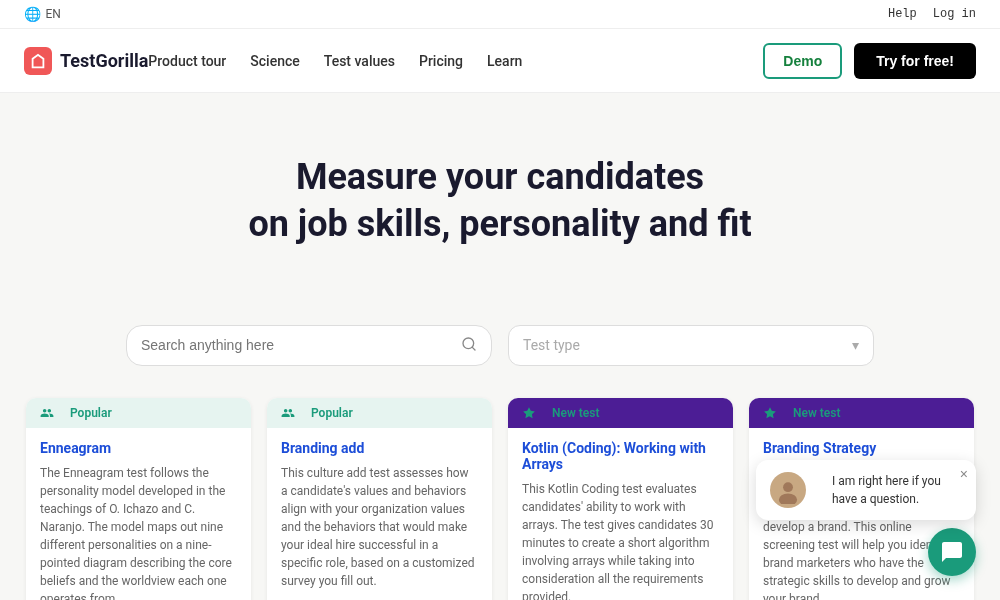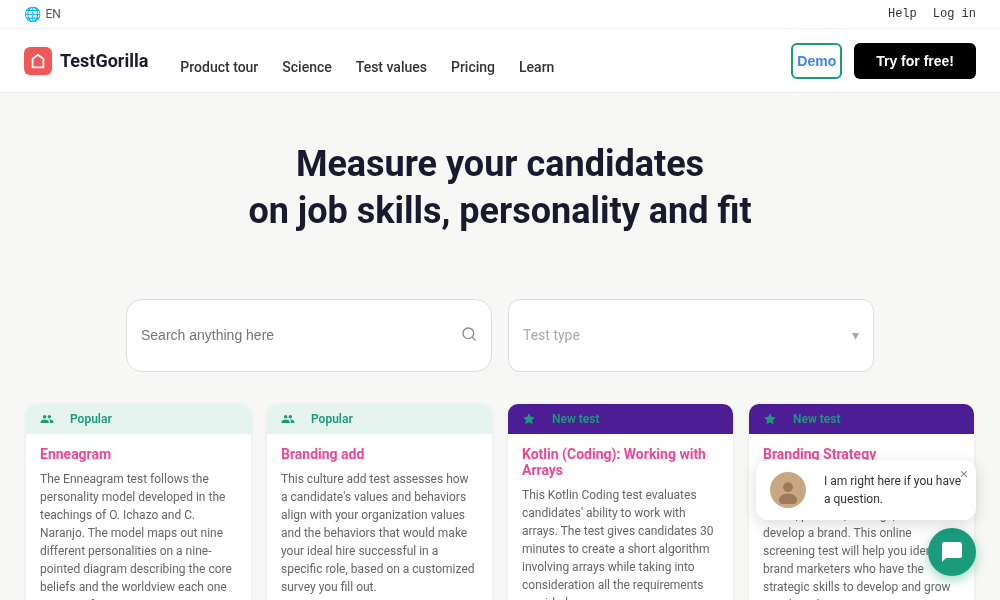--- a/index.html
+++ b/index.html
@@ -6,56 +6,56 @@
     body { font-family: -apple-system, BlinkMacSystemFont, 'Segoe UI', Roboto, sans-serif; background: #f7f7f5; color: #1a1a2e; font-size: 14px; }
 
     
     .top-bar { background: #fff; border-bottom: 1px solid #eee; display: flex; align-items: center; justify-content: space-between; padding: 6px 24px; font-size: 12px; color: #555; }
     .top-bar-left { display: flex; align-items: center; gap: 4px; }
     .top-bar-right { display: flex; gap: 16px; }
     .top-bar-right a { color: #333; text-decoration: none; font-family: Liberation Mono, monospace; }
 
     
     .navbar { background: #fff; border-bottom: 1px solid #eee; display: flex; align-items: center; justify-content: space-between; padding: 0 24px; height: 64px; }
-    .navbar-left { display: flex; align-items: flex-end; gap: 32px; }
+    .navbar-left { display: flex; align-items: center; }
     .logo { display: flex; align-items: center; gap: 8px; font-weight: 700; font-size: 18px; color: #1a1a2e; }
     .logo-icon { width: 28px; height: 28px; background: #f05757; border-radius: 6px; display: flex; align-items: center; justify-content: center; }
     .logo-icon svg { width: 18px; height: 18px; }
     .nav-links { display: flex; gap: 24px; }
     .nav-links a { text-decoration: none; color: #333; font-size: 14px; font-weight: 500; }
     .navbar-right { display: flex; align-items: center; gap: 12px; }
-    .demo-btn { background: #fff; border: 2px solid #1a9b7b; color: #3b82f6; padding: 8px 4px; border-radius: 6px; font-weight: 600; font-size: 14px; cursor: pointer; }
+    .demo-btn { background: #fff; border: 2px solid #1a9b7b; color: #15803d; padding: 8px 18px; border-radius: 6px; font-weight: 600; font-size: 14px; cursor: pointer; }
     .try-btn { background: #000000; border: none; color: #fff; padding: 10px 22px; border-radius: 6px; font-weight: 600; font-size: 14px; cursor: pointer; }
 
     
     .hero { text-align: center; padding: 48px 24px 32px; }
-    .hero h1 { font-size: 36px; font-weight: 700; color: #1a1a2e; line-height: 1.3; max-width: 700px; margin: 0 auto; }
+    .hero h1 { font-size: 36px; font-weight: 700; color: #1a1a2e; line-height: 1.3; max-width: 700px; margin: 13px auto; }
 
     
     .search-row { display: flex; gap: 16px; max-width: 780px; margin: 32px auto 0; padding: 0 16px; }
-    .search-box { flex: 1; display: flex; align-items: center; background: #fff; border: 1.5px solid #ddd; border-radius: 16px; padding: 26px 14px; gap: 8px; }
+    .search-box { flex: 1; display: flex; align-items: center; background: #fff; border: 1.5px solid #ddd; border-radius: 16px; padding: 10px 14px; gap: 8px; }
     .search-box input { border: none; outline: none; flex: 1; font-size: 14px; color: #999; background: transparent; }
     .search-icon-btn { background: none; border: none; cursor: pointer; color: #888; }
     .type-box { flex: 1; display: flex; align-items: center; background: #fff; border: 1.5px solid #ddd; border-radius: 12px; padding: 10px 14px; justify-content: space-between; cursor: pointer; }
     .type-box span { color: #aaa; font-size: 14px; }
 
     
     .cards-grid { display: grid; grid-template-columns: repeat(4, 1fr); gap: 16px; max-width: 980px; margin: 32px auto 0; padding: 0 16px; }
     .card { background: #fff; border-radius: 10px; overflow: hidden; box-shadow: 0 1px 4px rgba(0,0,0,0.07); display: flex; flex-direction: column; }
     .card-badge { display: flex; align-items: center; gap: 16px; padding: 8px 14px; font-size: 12px; font-weight: 600; }
     .badge-popular { background: #e6f4f0; color: #1a9b7b; }
     .badge-new { background: #4c1d95; color: #1a9b7b; }
     .card-body { padding: 12px 14px; flex: 1; }
-    .card-title { font-size: 14px; font-weight: 700; color: #ec4899; margin-bottom: 8px; }
+    .card-title { font-size: 14px; font-weight: 700; color: #1d4ed8; margin-bottom: 8px; }
     .card-desc { font-size: 12px; color: #666; line-height: 1.5; }
     .card-footer { display: flex; align-items: center; justify-content: space-between; padding: 10px 14px; border-top: 1px solid #f0f0f0; margin-top: auto; }
 
     
     .chat-widget { position: fixed; bottom: 24px; right: 24px; display: flex; flex-direction: column; align-items: flex-end; gap: 8px; z-index: 100; }
-    .chat-bubble { background: #fff; border-radius: 12px; box-shadow: 0 4px 16px rgba(0,0,0,0.15); padding: 12px 14px; max-width: 220px; display: flex; align-items: flex-start; gap: 18px; position: relative; }
+    .chat-bubble { background: #fff; border-radius: 12px; box-shadow: 0 4px 16px rgba(0,0,0,0.15); padding: 12px 14px; max-width: 220px; display: flex; align-items: flex-start; gap: 26px; position: relative; }
     .chat-avatar { width: 36px; height: 36px; border-radius: 50%; background: #c8a882; flex-shrink: 0; overflow: hidden; display: flex; align-items: center; justify-content: center; }
     .chat-avatar svg { width: 28px; height: 28px; }
     .chat-text { font-size: 12px; color: #333; line-height: 1.5; }
     .chat-close { position: absolute; top: 6px; right: 8px; background: none; border: none; cursor: pointer; font-size: 14px; color: #888; }
     .chat-btn { width: 48px; height: 48px; background: #1a9b7b; border-radius: 50%; border: none; cursor: pointer; display: flex; align-items: center; justify-content: center; box-shadow: 0 4px 12px rgba(26,155,123,0.4); }
     .chat-btn svg { width: 24px; height: 24px; fill: #fff; }
 
     .globe-icon { font-size: 14px; }
     .chevron-down { font-size: 12px; color: #888; }
   </style>

